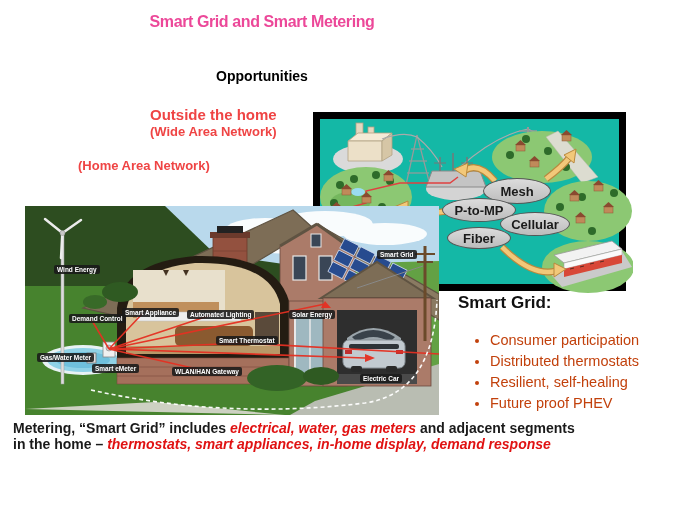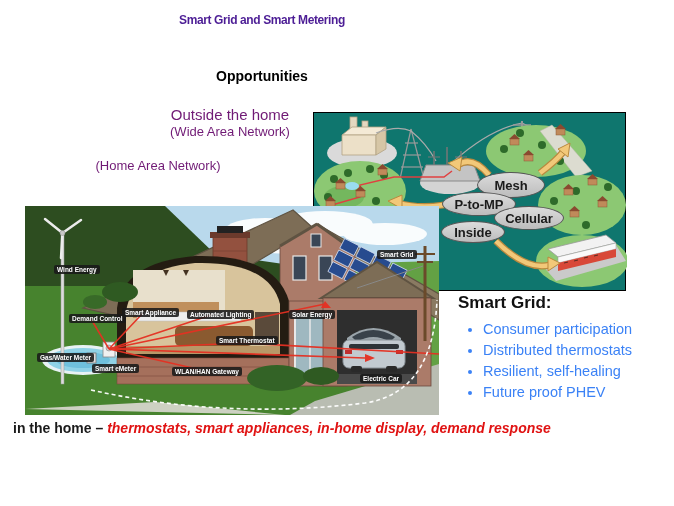--- a/index.html
+++ b/index.html
@@ -1,51 +1,51 @@
 <!DOCTYPE html>
 <html><head>
 <meta charset="utf-8">
 <style>
   * { margin:0; padding:0; box-sizing:border-box; }
   html,body { background:#ffffff; }
   body { font-family:"Liberation Sans", sans-serif; }
   .slide { position:relative; width:674px; height:506px; background:#fff; overflow:hidden; }
 
   .title { position:absolute; left:0; top:13px; width:524px; text-align:center;
-           font-size:12px; font-weight:bold; letter-spacing:-0.4px; color:#4c1d95; }
+           font-size:16px; font-weight:bold; letter-spacing:-0.4px; color:#ec4899; }
   .subtitle { position:absolute; left:0; top:48px; width:524px; text-align:center;
               font-size:14px; font-weight:bold; color:#000;margin-top:20px; }
 
-  .net-label { position:absolute; text-align:center; color:#701a75; font-weight:normal; }
+  .net-label { position:absolute; color:#ef4444; font-weight:bold; }
   .net-label .l1 { font-size:15px; line-height:18px; }
   .net-label .l2 { font-size:13px; line-height:16px; }
   .outside { left:150px; top:106px; width:160px; }
   .inside  { left:78px;  top:158px; width:160px; }
 
   .wan-box { position:absolute; left:313px; top:112px; width:313px; height:179px;
-             background:#0f766e; border:1px solid #000000; z-index:1; }
+             background:#14b8a6; border:7px solid #000000; z-index:1; }
   .tech-ellipse { position:absolute; display:flex; align-items:center; justify-content:center;
                   border:1.5px solid #565656; border-radius:50%;
                   background:linear-gradient(#dcdcdc,#bcbcbc);
                   font-size:13px; font-weight:bold; color:#1a1a1a; }
   .e-mesh     { left:163px; top:59px;  width:68px; height:26px; }
-  .e-ptomp    { left:128px; top:79px;  width:74px; height:24px; }
+  .e-ptomp    { left:122px; top:79px;  width:74px; height:24px; }
   .e-cellular { left:180px; top:93px;  width:70px; height:24px;text-align:right; }
   .e-fiber    { left:127px; top:108px; width:64px; height:22px; }
 
   .house { position:absolute; left:25px; top:206px; width:414px; height:209px;
            overflow:hidden; z-index:2; }
   .house svg { position:absolute; left:0; top:0; }
   .tag { position:absolute; background:rgba(25,25,25,0.88); color:#fff;
          font-size:6.5px; font-weight:bold; line-height:1.15; padding:1px 3px;
          border-radius:2px; white-space:nowrap; z-index:3; }
 
   .sg-panel { position:absolute; left:458px; top:293px; width:210px; z-index:1; }
-  .sg-panel h2 { font-size:17px; font-weight:bold; color:#111; margin-bottom:6px; }
-  .sg-panel ul { list-style:disc; margin-left:25px; color:#3b82f6; }
+  .sg-panel h2 { font-size:17px; font-weight:bold; color:#111; margin-bottom:17px; }
+  .sg-panel ul { list-style:disc; margin-left:32px; color:#c2410c; }
   .sg-panel li { font-size:14.5px; line-height:21px; }
 
   .footer { position:absolute; left:13px; top:421px; width:650px;
             font-size:14px; font-weight:bold; line-height:15.6px; color:#1a1a1a; z-index:1; }
   .footer .fr { color:#e01212; font-style:italic; }
 </style>
 </head>
 <body>
 
 <div class="slide">
@@ -195,21 +195,21 @@
     <div class="tech-ellipse e-mesh">
       <span>Mesh</span>
     </div>
     <div class="tech-ellipse e-ptomp">
       <span>P-to-MP</span>
     </div>
     <div class="tech-ellipse e-cellular">
       <span>Cellular</span>
     </div>
     <div class="tech-ellipse e-fiber">
-      <span>Inside</span>
+      <span>Fiber</span>
     </div>
   </div>
 
   <div class="house">
     <svg width="414" height="209" viewBox="0 0 414 209">
 
       <rect x="0" y="0" width="414" height="209" fill="#47832e"></rect>
       <rect x="0" y="0" width="414" height="80" fill="#2d4d20"></rect>
       <polygon points="140,0 414,0 414,58 300,64 190,48" fill="#b9d9ec"></polygon>
       <g fill="#ffffff" opacity="0.92">
@@ -381,17 +381,20 @@
     <ul>
       <li>Consumer participation</li>
       <li>Distributed thermostats</li>
       <li>Resilient, self-healing</li>
       <li>Future proof PHEV</li>
     </ul>
   </div>
 
   <div class="footer">
     <div>
+      <span class="fp">Metering, “Smart Grid” includes </span><span class="fr">electrical, water, gas meters</span><span class="fp"> and adjacent segments</span>
+    </div>
+    <div>
       <span class="fp">in the home – </span><span class="fr">thermostats, smart appliances, in-home display, demand response</span>
     </div>
   </div>
 
 </div>
 
 </body></html>

